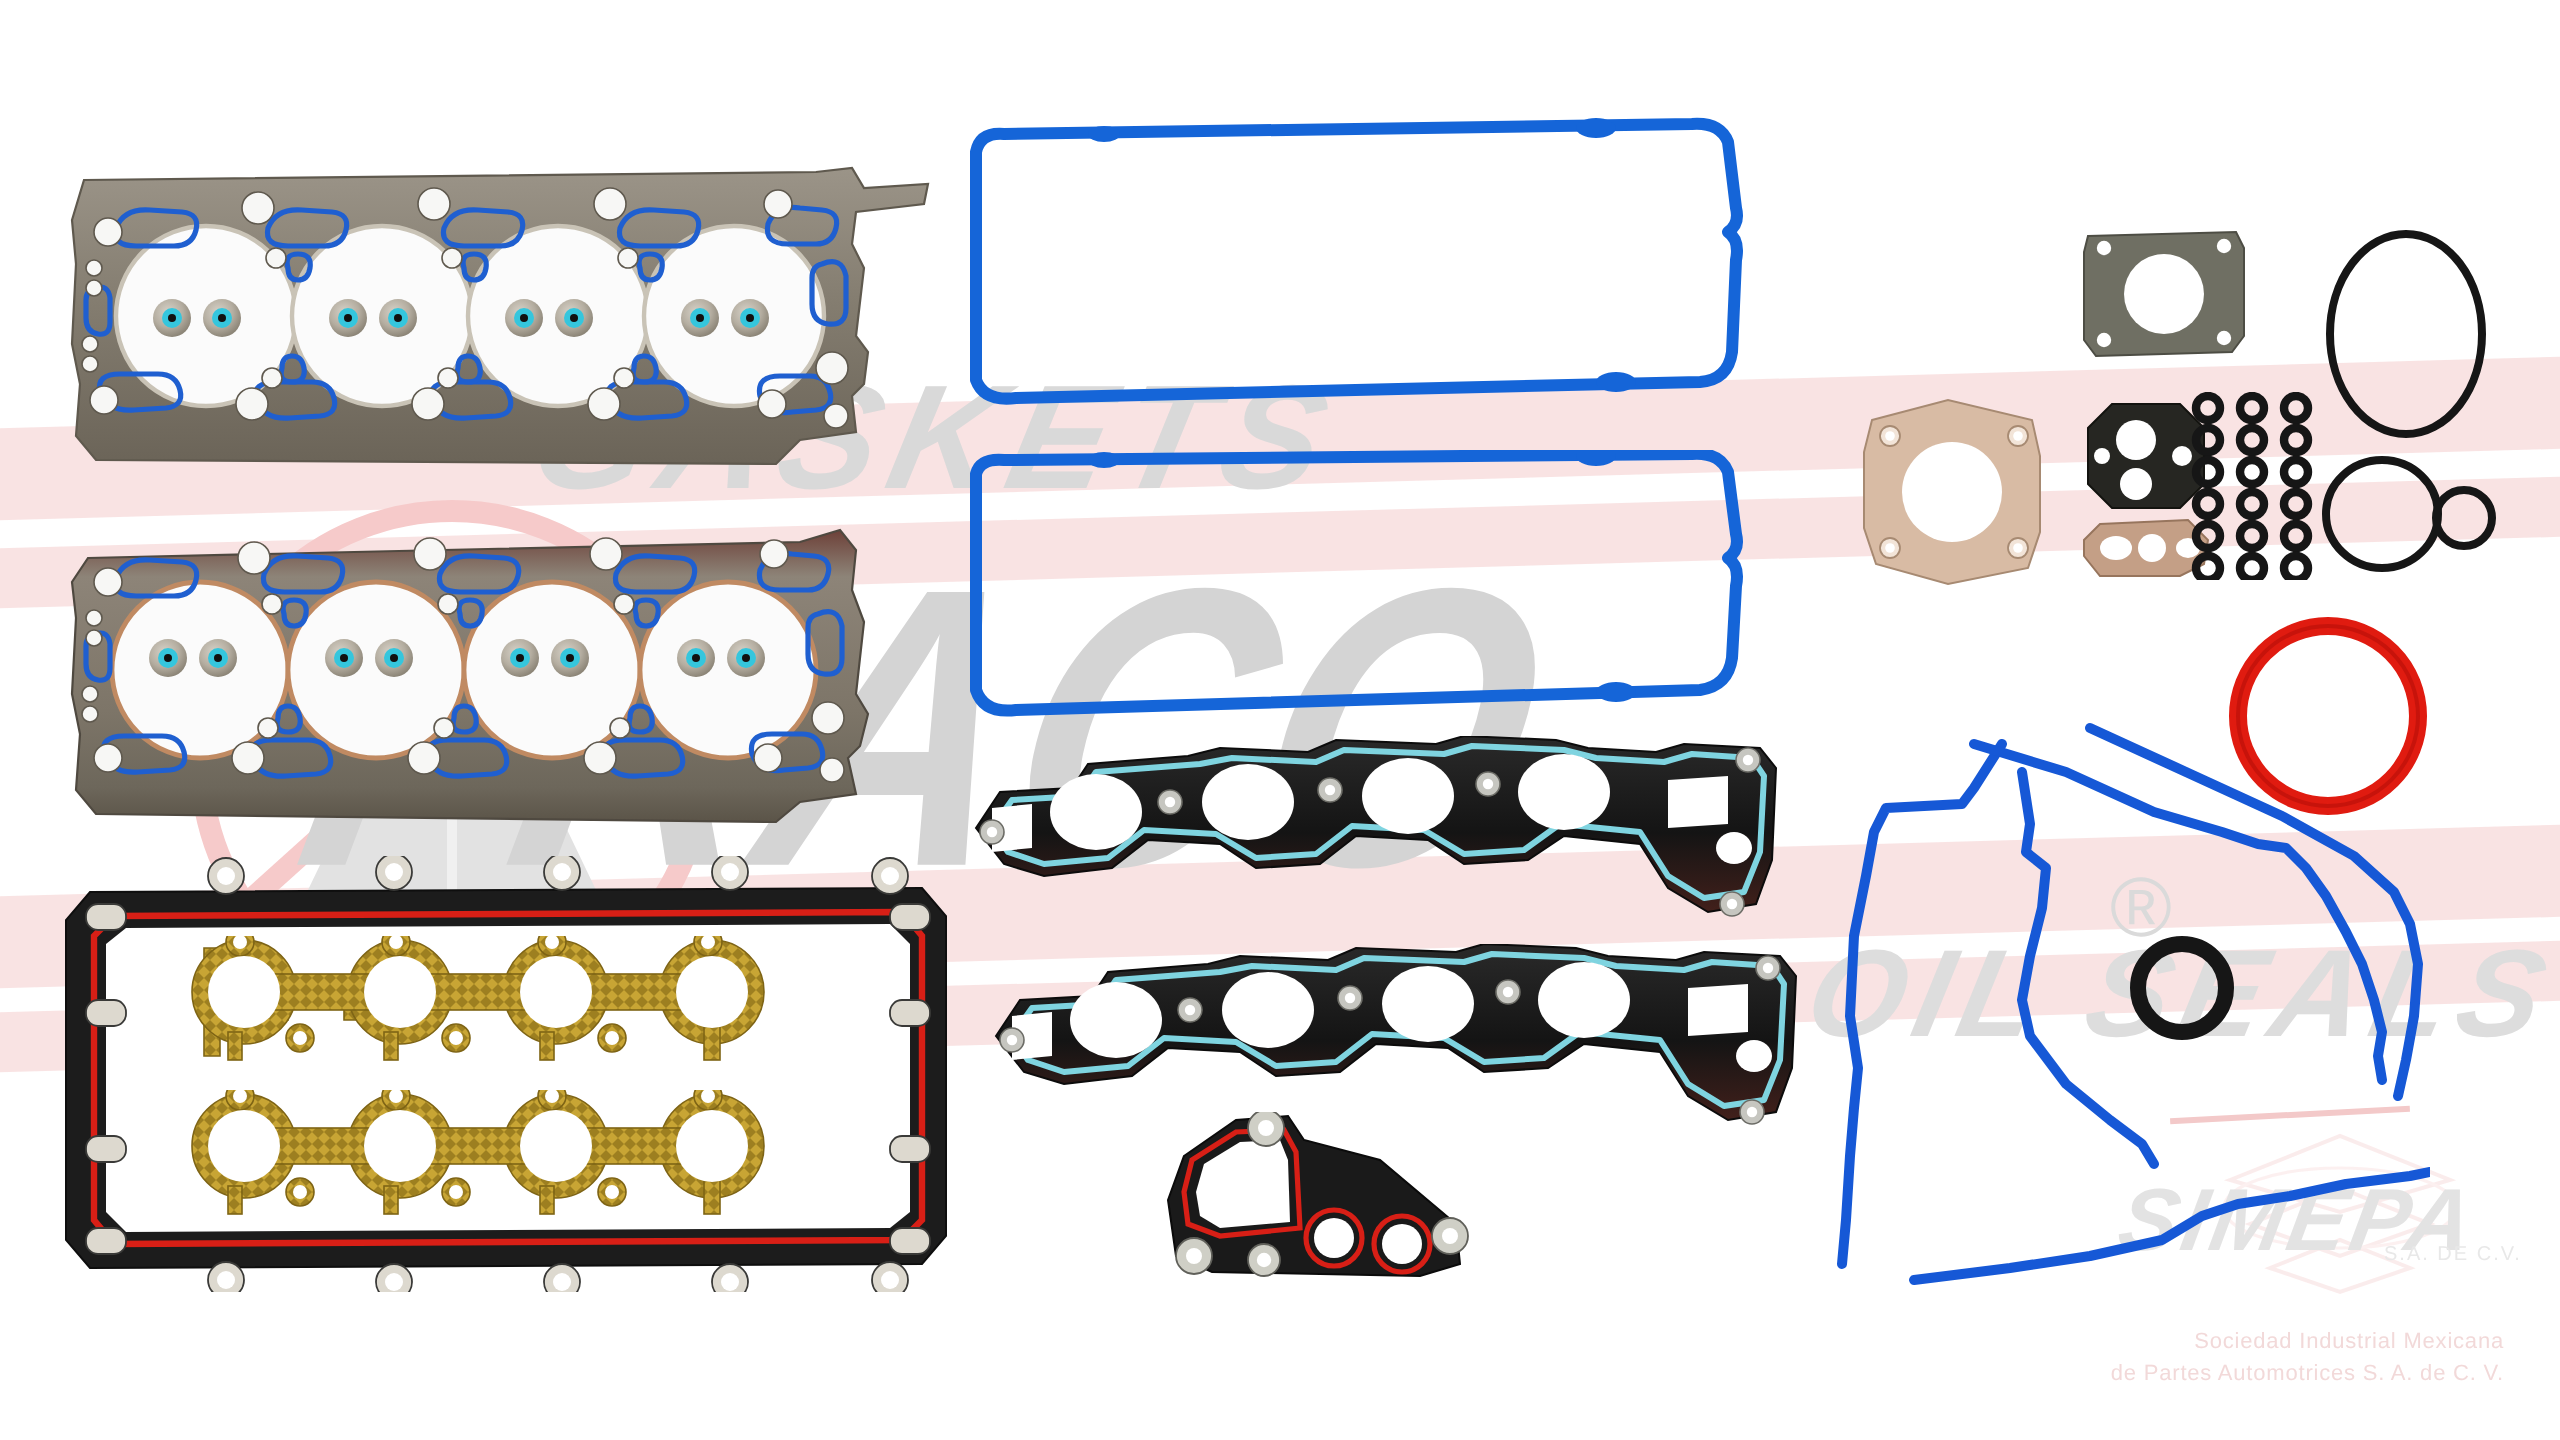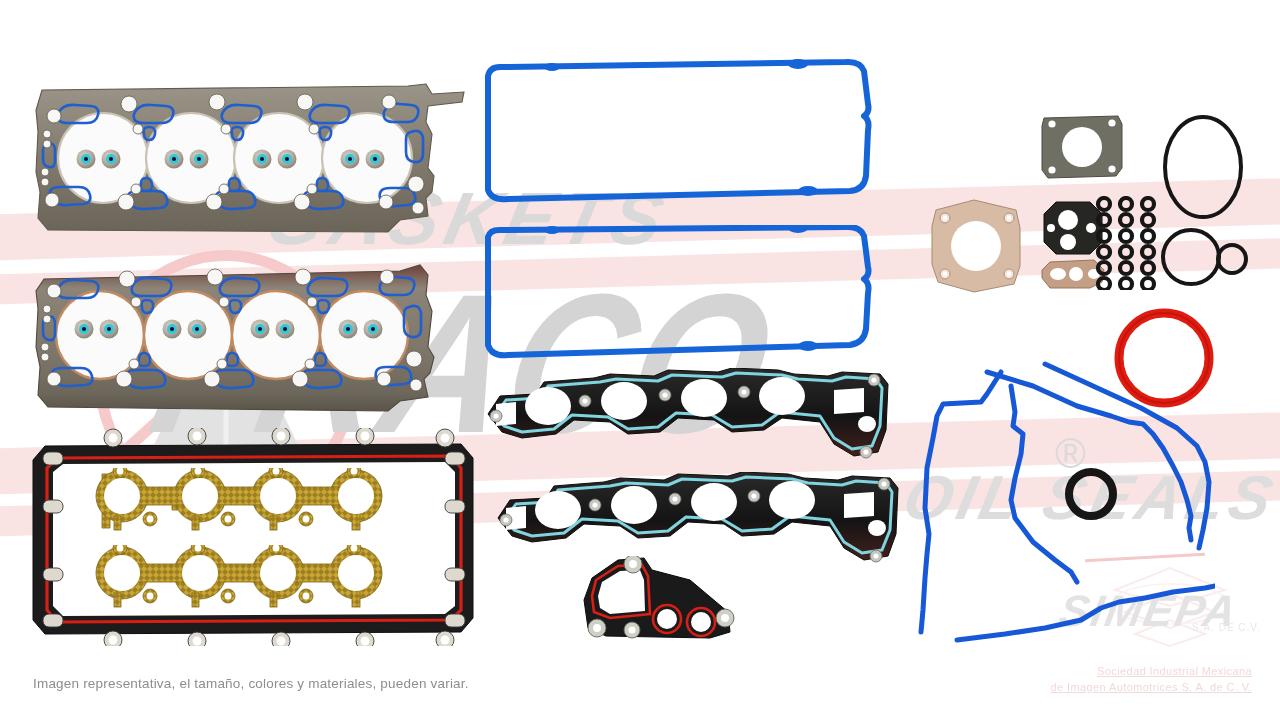--- a/index.html
+++ b/index.html
@@ -69,21 +69,21 @@
   #parts{position:absolute;inset:0;z-index:3;}
   .part{position:absolute;}
 
   
   .caption-left{
     position:absolute;left:33px;top:676px;font-size:13.5px;color:#8d8d92;
     letter-spacing:.2px;z-index:6;
   }
   .caption-right{
     position:absolute;right:28px;top:664px;text-align:right;font-size:11px;
-    line-height:1.45;color:#f2d9d9;letter-spacing:.4px;z-index:6;text-decoration:underline;
+    line-height:1.45;color:#f2d9d9;letter-spacing:.4px;z-index:6;
   }
 </style>
 </head>
 <body>
 
 <div id="stage">
 
   <div id="watermark">
     <div class="band b1"></div>
     <div class="band b2"></div>
@@ -713,20 +713,19 @@
                  L258 108 L266 124 L272 142 L276 158 L274 170 L276 182"></path>
         <path d="M130 6 L178 28 L226 50 L262 70 L282 88 L290 104 L294 124 L292 150
                  L288 172 L284 190"></path>
         <path d="M42 282 L90 276 L130 270 L166 262 L186 250 L204 244 L230 240
                  L258 234 L290 230 L300 228"></path>
       </g>
     </svg>
 
   </div>
 
-  <div class="caption-left">Imagen representativa, el tamaño, colores y materiales, pueden variar.</div>
 
   <div class="caption-right">
     <div>Sociedad Industrial Mexicana</div>
-    <div>de Imagen Automotrices S. A. de C. V.</div>
+    <div>de Partes Automotrices S. A. de C. V.</div>
   </div>
 
 </div>
 
 </body></html>

